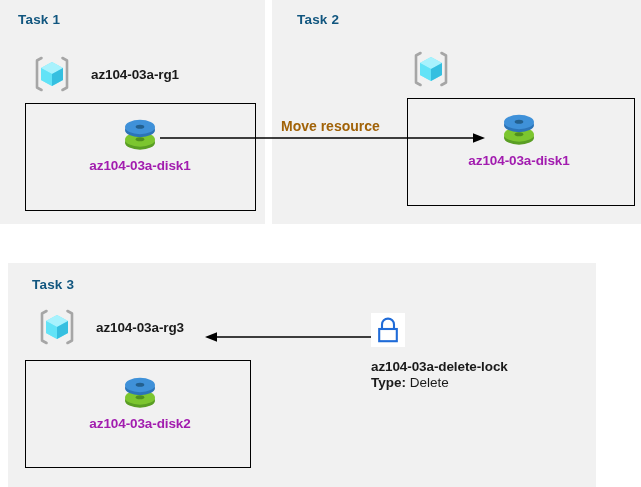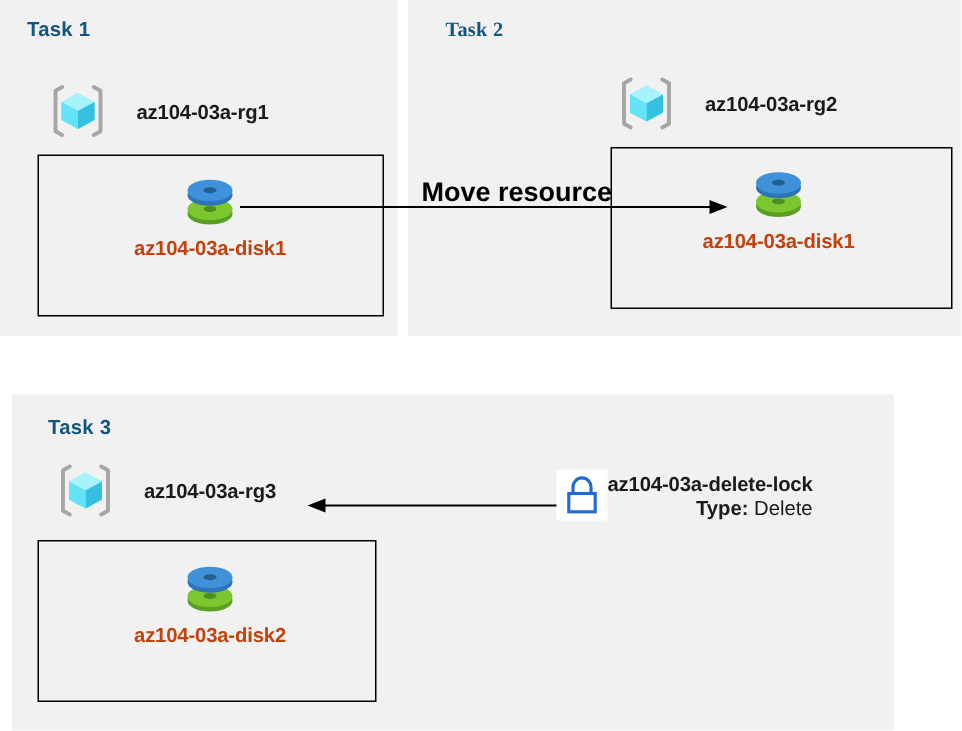--- a/index.html
+++ b/index.html
@@ -35,21 +35,21 @@
 
   .panel-title {
     position: absolute;
     font-size: 13.5px;
     font-weight: bold;
     color: #11567f;
     letter-spacing: .2px;
     white-space: nowrap;
   }
   #title-task1 { left: 18px; top: 12px; }
-  #title-task2 { left: 25px; top: 12px; font-family: Liberation Serif, serif; }
+  #title-task2 { left: 25px; top: 12px; }
   #title-task3 { left: 24px; top: 14px; }
 
   
   .rg-box {
     position: absolute;
     border: 1.3px solid #000000;
     background: #f1f1f1;
     box-sizing: border-box;
   }
   #box-task1 { left: 25px;  top: 103px; width: 231px; height: 108px; }
@@ -88,64 +88,65 @@
   #disk-task1 { left: 90px;  top: 112px; width: 100px; }
   #disk-task2 { left: 197px; top: 107px; width: 100px; }
   #disk-task3 { left: 82px;  top: 107px; width: 100px; justify-content: space-between; }
 
   .disk-icon { width: 46px; height: 44px; display: block; }
 
   .disk-label {
     margin-top: 2px;
     font-size: 13.5px;
     font-weight: bold;
-    color: #c2410c;
+    color: #a21caf;
     letter-spacing: -.1px;
   }
 
   
   .arrow-svg { position: absolute; overflow: visible; }
   #arrow-move      { left: 160px; top: 126px; width: 325px; height: 24px; }
   #arrow-lock      { left: 205px; top: 326px; width: 170px; height: 22px; }
 
   .arrow-caption {
     position: absolute;
-    font-size: 18px;
-    font-weight: bold;
-    color: #000000;
+    font-size: 14px;
+    font-weight: bold;
+    color: #a16207;
     white-space: nowrap;
   }
   #caption-move { left: 281px; top: 118px; }
 
   
   #lock-group {
     position: absolute;
     left: 371px;
     top: 313px;
     display: flex;
     align-items: flex-start;
-    gap: 0;
-    white-space: nowrap;
+    gap: 10px;
+    white-space: nowrap;
+    flex-direction: column;
   }
   .lock-icon-wrap {
     width: 34px; height: 34px;
     background: #ffffff;
     display: flex; align-items: center; justify-content: center;
     flex: none;
   }
   .lock-icon { width: 26px; height: 28px; display: block; }
 
   .lock-text { display: flex; flex-direction: column; line-height: 1.22; padding-top: 2px; }
   .lock-name {
     font-size: 13.5px;
     font-weight: bold;
     color: #1a1a1a;
     letter-spacing: -.1px;
   }
-  .lock-type { font-size: 13.5px; color: #1a1a1a; text-align: right; }
+  .lock-type { font-size: 13.5px; color: #1a1a1a; }
   .lock-type b { font-weight: bold; }
 </style>
 </head>
 <body>
 
 <div class="canvas">
 
   <div class="panel" id="panel-task1">
     <div class="panel-title" id="title-task1">Task 1</div>
 
@@ -187,21 +188,20 @@
       <span>
         <svg class="rg-icon" viewBox="0 0 40 38" xmlns="http://www.w3.org/2000/svg">
           <path d="M9.5 3 L5 5.5 L5 32.5 L9.5 35" fill="none" stroke="#a6a6a6" stroke-width="2.6" stroke-linecap="round" stroke-linejoin="round"></path>
           <path d="M30.5 3 L35 5.5 L35 32.5 L30.5 35" fill="none" stroke="#a6a6a6" stroke-width="2.6" stroke-linecap="round" stroke-linejoin="round"></path>
           <path d="M20 7 L31 13 L31 25 L20 31 L9 25 L9 13 Z" fill="#7ae9fb"></path>
           <path d="M20 7 L31 13 L20 19 L9 13 Z" fill="#a8f2fd"></path>
           <path d="M20 19 L31 13 L31 25 L20 31 Z" fill="#35bfe0"></path>
           <path d="M20 19 L20 31 L9 25 L9 13 Z" fill="#62e3f7"></path>
         </svg>
       </span>
-      <span class="rg-label">az104-03a-rg2</span>
     </div>
 
     <div class="rg-box" id="box-task2"></div>
 
     <div class="disk-node" id="disk-task2">
       <span>
         <svg class="disk-icon" viewBox="0 0 46 44" xmlns="http://www.w3.org/2000/svg">
           <ellipse cx="23" cy="30.5" rx="15" ry="7.2" fill="#5a9e24"></ellipse>
           <ellipse cx="23" cy="27.5" rx="15" ry="7.2" fill="#7cc62f"></ellipse>
           <ellipse cx="23" cy="27.3" rx="4.3" ry="2" fill="#4f8f1f"></ellipse>

